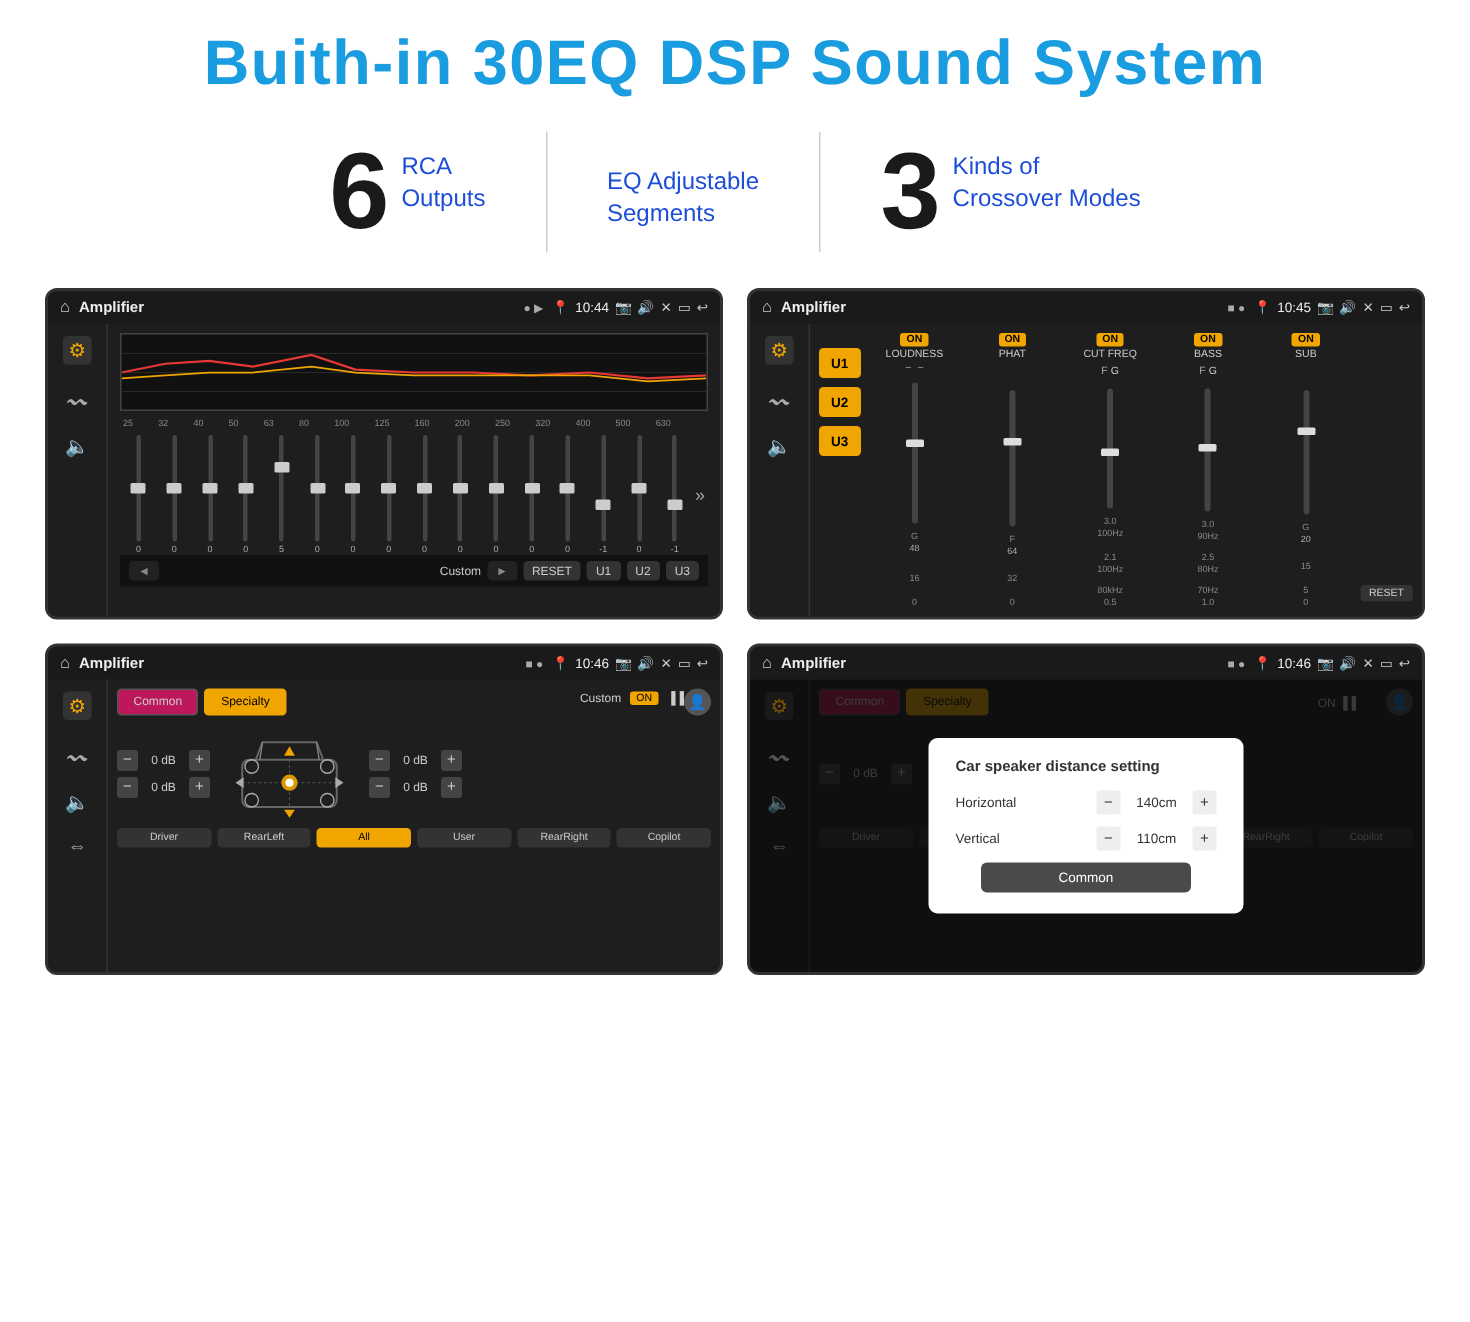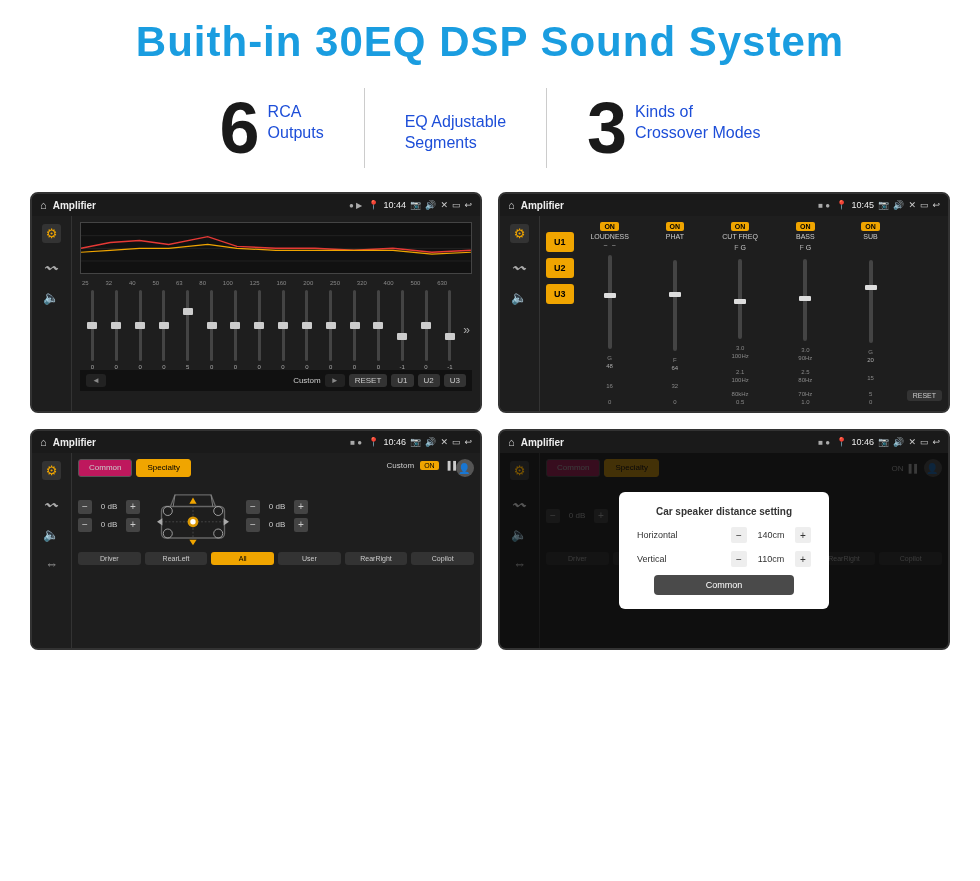--- a/index.html
+++ b/index.html
@@ -437,21 +437,21 @@
       background: #fff;
       border-radius: 6px;
       padding: 14px 18px;
       width: 210px;
     }
 
     .dialog-title {
       font-size: 10px;
       font-weight: 600;
       color: #333;
-      text-align: center;
+      text-align: left;
       margin-bottom: 10px;
     }
 
     .dialog-row {
       display: flex;
       align-items: center;
       justify-content: space-between;
       margin-bottom: 8px;
     }
 
@@ -959,21 +959,21 @@
         <div class="left-sidebar">
           <span class="sidebar-icon active">⚙</span>
           <span class="sidebar-icon">〰</span>
           <span class="sidebar-icon">🔈</span>
           <span class="sidebar-icon">⇔</span>
         </div>
         <div class="specialty-main" style="opacity:0.5;">
           <div class="tab-row">
             <div class="tab-btn">Common</div>
             <div class="tab-btn active">Specialty</div>
-            <div style="flex:1;display:flex;justify-content:flex-end;align-items:center;gap:7px">
+            <div style="flex:1;display:flex;justify-content:flex-end;align-items:center;gap:20px">
               <span style="color:#ccc;font-size:8px;">ON ▐▐</span>
               <div class="profile-icon">👤</div>
             </div>
           </div>
           <div class="speaker-layout">
             <div class="vol-group">
               <div class="vol-row">
                 <div class="minus-btn">−</div>
                 <span class="vol-value">0 dB</span>
                 <div class="plus-btn">+</div>

